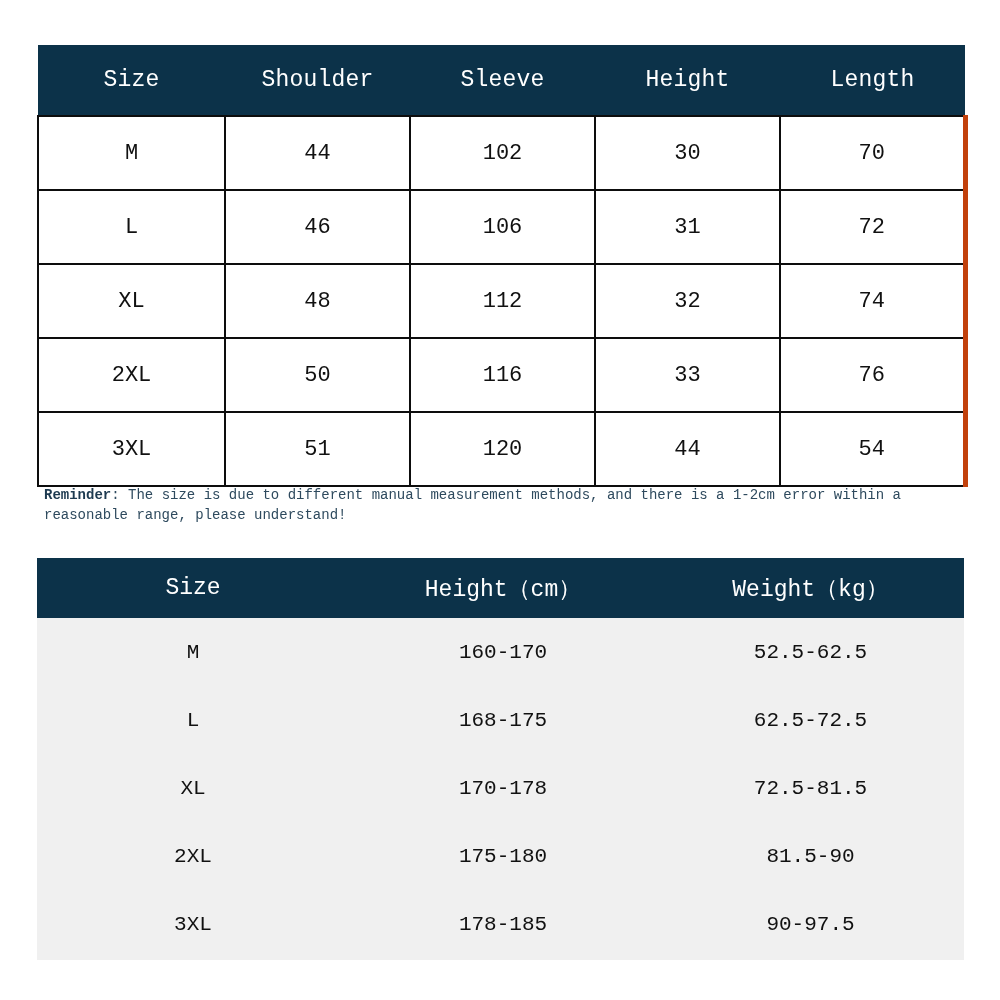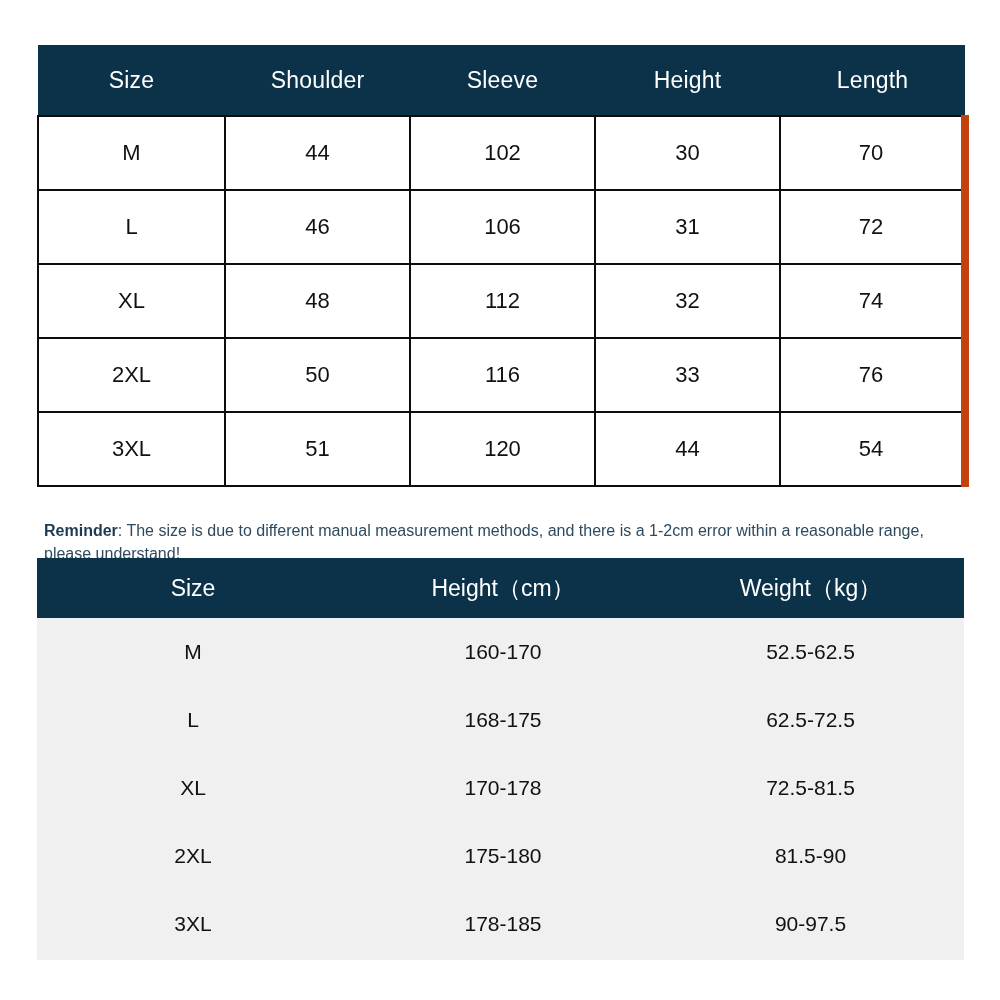--- a/index.html
+++ b/index.html
@@ -12,20 +12,21 @@
     background: #ffffff;
     font-family: "Liberation Sans", sans-serif;
     -webkit-font-smoothing: antialiased;
     overflow: hidden;
   }
 
   .page {
     position: relative;
     width: 1000px;
     height: 952px;
+    font-family: Liberation Mono, monospace;
   }
 
   
   .size-table {
     position: absolute;
     left: 37px;
     top: 45px;
     width: 927px;
     border-collapse: collapse;
     table-layout: fixed;
@@ -49,41 +50,40 @@
     vertical-align: middle;
     font-size: 22px;
     color: #111111;
     background: #ffffff;
     padding: 0;
   }
   .size-table tbody tr td:first-child {
     border-left: 2px solid #0d0d0d;
   }
   .size-table tbody tr td:last-child {
-    border-right: 8px solid #c2410c;
+    border-right: 5px solid #c2410c;
     margin-left: 36px;
   }
 
   
   .c-size    { width: 187px; }
   .c-shoulder{ width: 185px; }
   .c-chest   { width: 185px; }
   .c-sleeve  { width: 185px; }
   .c-length  { width: 185px; }
 
   
   .reminder {
     position: absolute;
     left: 44px;
     top: 485px;
     width: 916px;
-    font-size: 16px;
+    font-size: 14px;
     line-height: 1.45;
     color: #2e4a5e;
-    margin-top: 34px;
   }
   .reminder b {
     color: #1d3a50;
     font-weight: bold;
   }
 
   
   .hw-wrap {
     position: absolute;
     left: 37px;

